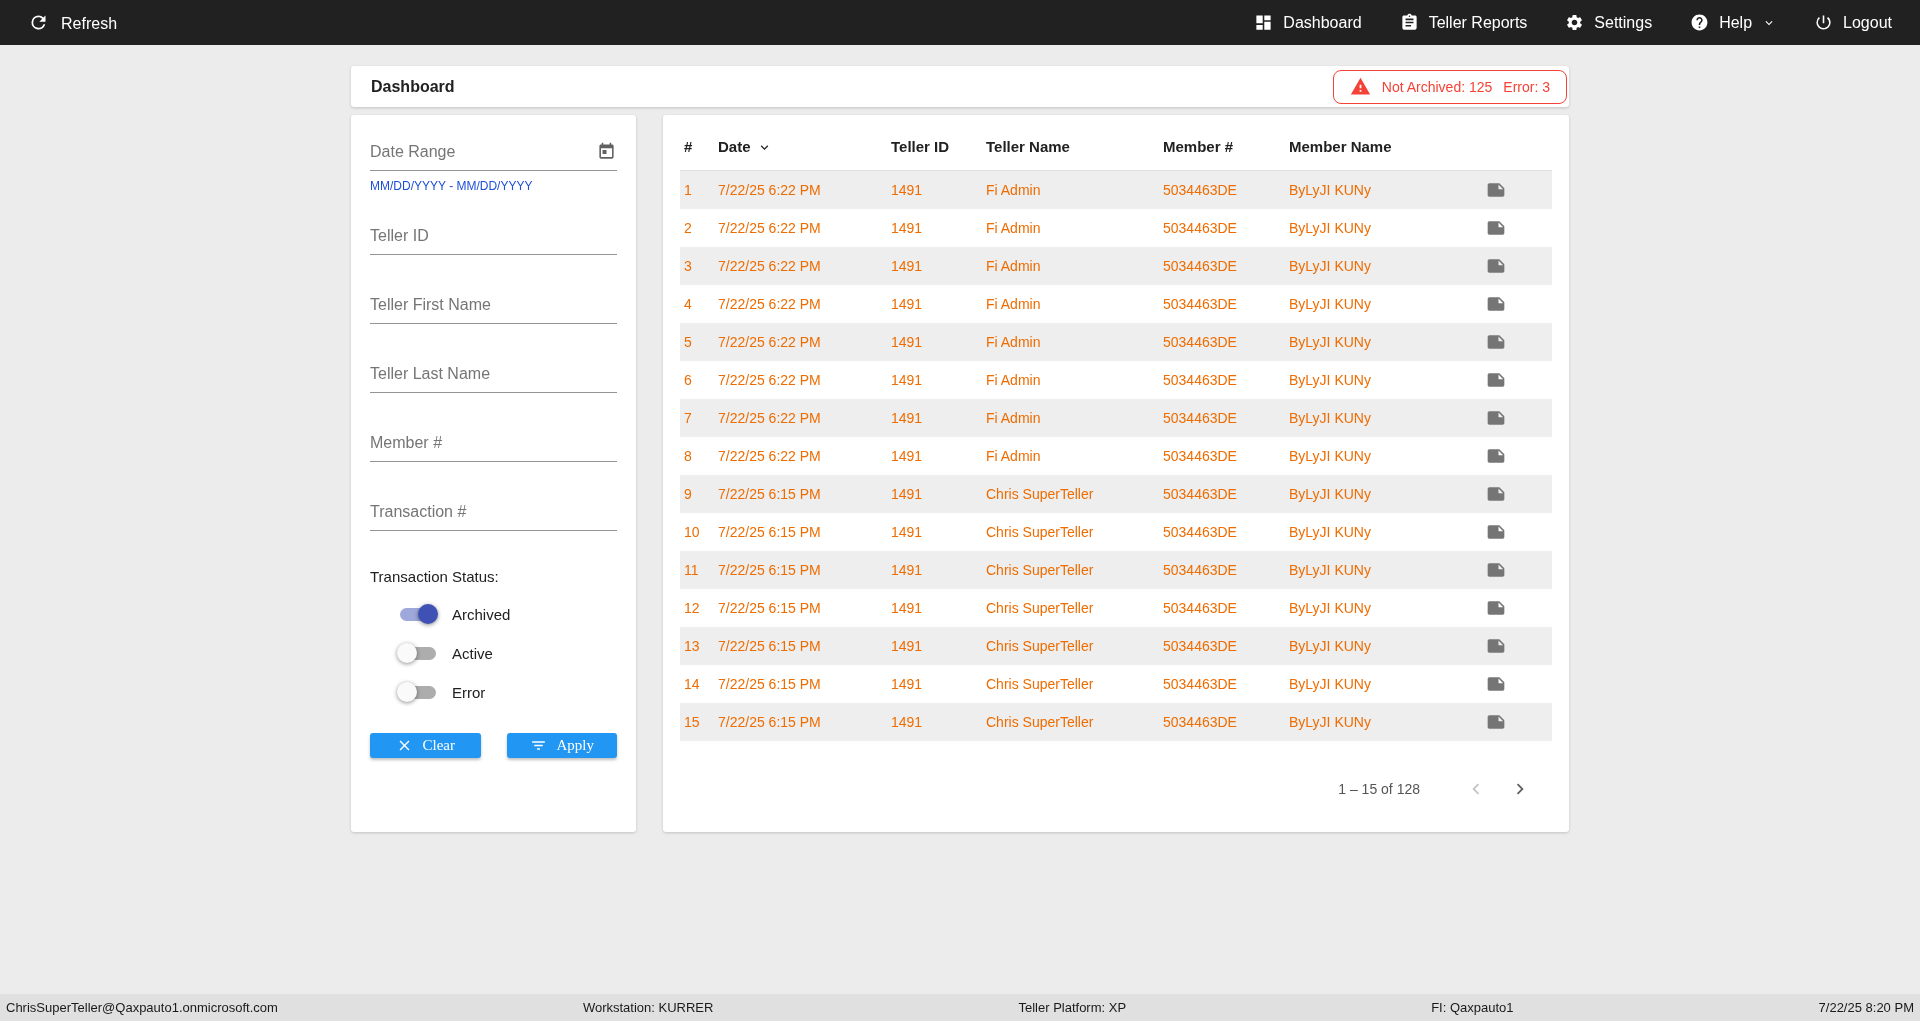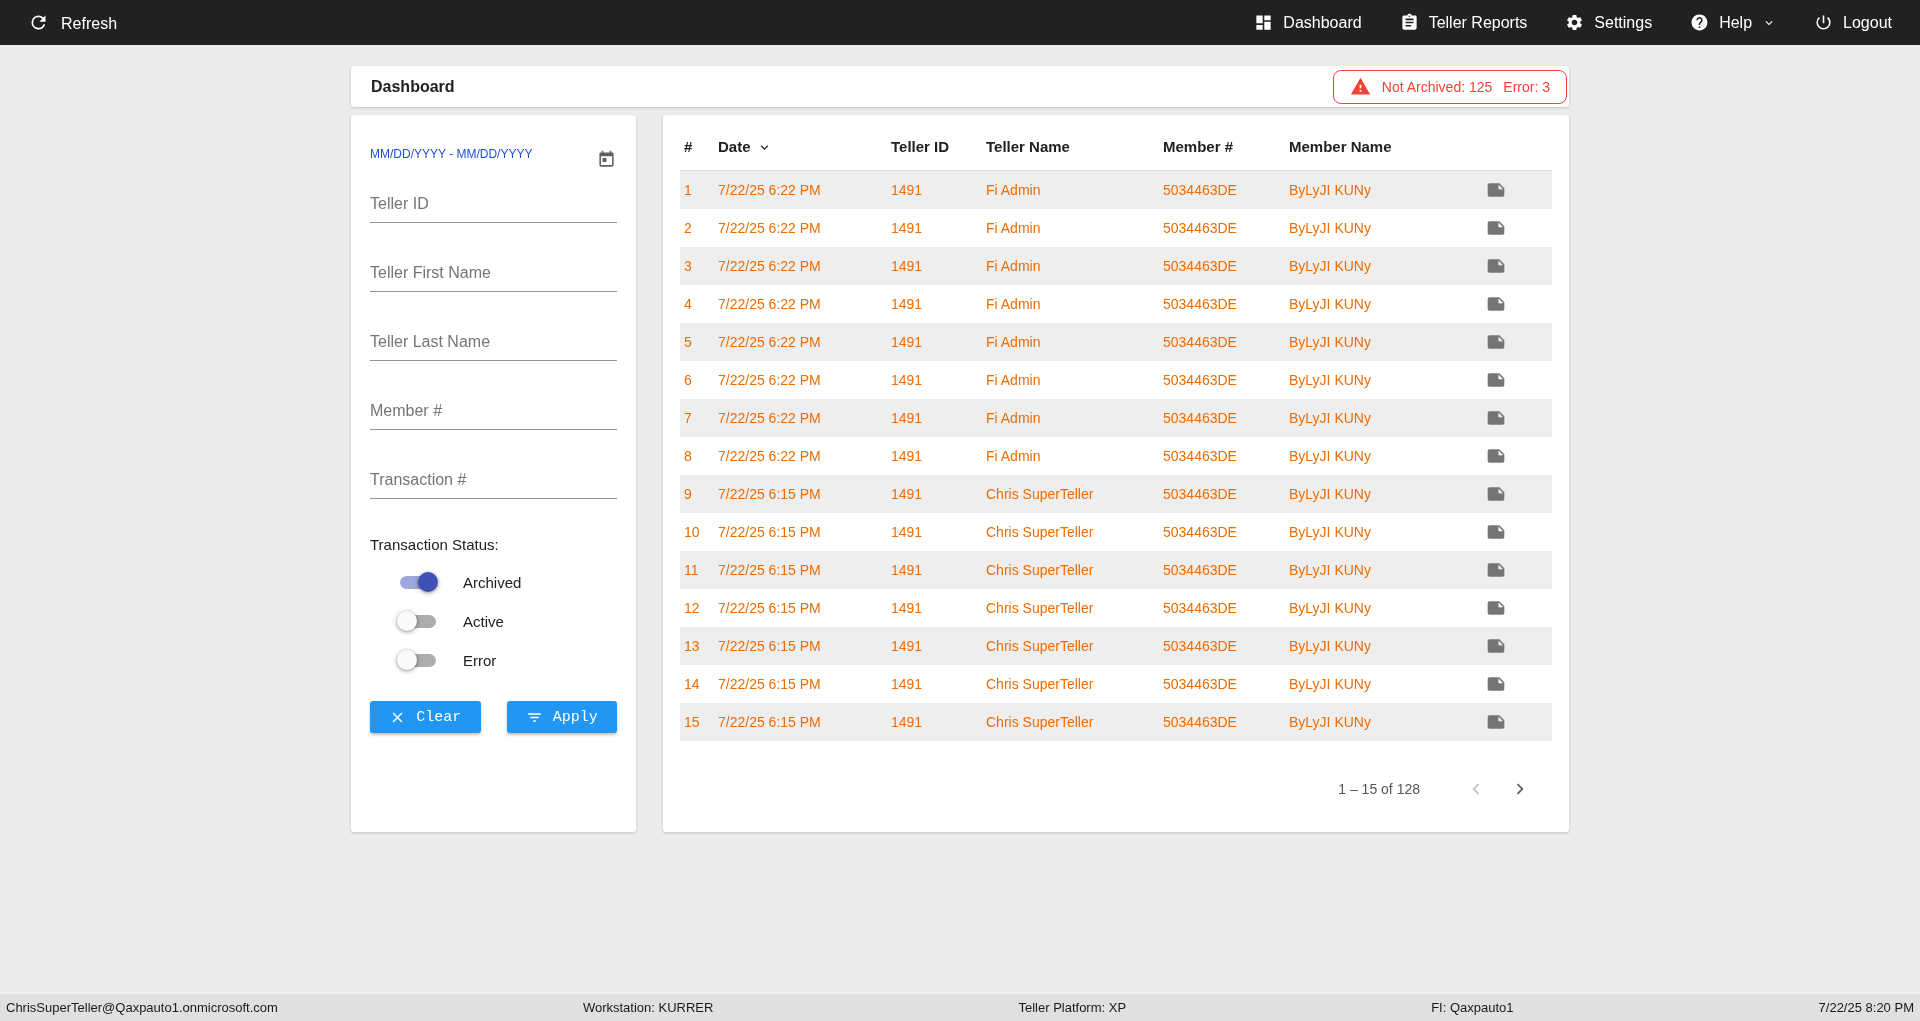--- a/index.html
+++ b/index.html
@@ -28,29 +28,29 @@
   
   .filter-card{width:285px;height:717px;padding:24px 19px;flex:0 0 auto}
   .field{position:relative;margin-bottom:37px}
   .field input{width:100%;border:0;border-bottom:1px solid #949494;background:transparent;font-size:16px;color:#212121;padding:4px 0 9px;outline:none;font-family:inherit}
   .field input::placeholder{color:#757575;opacity:1}
   .date-field{margin-bottom:30px}
   .date-field input{padding-right:28px}
   .cal-icon{position:absolute;right:1px;top:3px;fill:#616161;cursor:pointer}
   .hint{font-size:12px;color:#1d4ed8;margin-top:8px}
   .status-label{font-size:15px;margin:5px 0 18px}
-  .toggle-row{display:flex;align-items:center;gap:24px;margin:0 0 17px 27px}
+  .toggle-row{display:flex;align-items:center;gap:13px;margin:0 0 17px 27px}
   .toggle-label{font-size:15px}
   .switch{position:relative;width:42px;height:22px;cursor:pointer;flex:0 0 auto}
   .switch .track{position:absolute;left:3px;top:5px;width:36px;height:13px;border-radius:7px;background:rgba(0,0,0,.32)}
   .switch .thumb{position:absolute;top:1px;left:0;width:20px;height:20px;border-radius:50%;background:#fafafa;box-shadow:0 1px 4px rgba(0,0,0,.45)}
   .switch.on .track{background:#9fa8da}
   .switch.on .thumb{left:21px;background:#3f51b5}
   .btn-row{display:flex;gap:26px;margin-top:30px}
-  .btn{display:flex;align-items:center;justify-content:center;gap:10px;width:112px;height:32px;border:0;border-radius:3px;background:#2196f3;color:#fff;font-size:15px;font-family:Liberation Mono, monospace;cursor:pointer;box-shadow:0 2px 3px rgba(0,0,0,.25)}
+  .btn{display:flex;align-items:center;justify-content:center;gap:10px;width:112px;height:25px;border:0;border-radius:3px;background:#2196f3;color:#fff;font-size:15px;font-family:Liberation Serif, serif;cursor:pointer;box-shadow:0 2px 3px rgba(0,0,0,.25)}
   .btn svg{fill:#fff}
 
   
   .table-card{flex:1;height:717px;padding:8px 17px}
   .thead{display:flex;align-items:center;height:48px;border-bottom:1px solid #e0e0e0;font-size:15px;font-weight:700;color:#212121}
   .th{display:flex;align-items:center;gap:6px}
   .trow{display:flex;align-items:center;height:38px;font-size:14px;color:#ef6c00;cursor:pointer}
   .trow.stripe{background:#eeeeee}
   .c-num{width:38px;padding-left:4px}
   .c-date{width:173px}
@@ -128,20 +128,21 @@
         </svg>
       <span>Not Archived: 125</span>
       <span>Error: 3</span>
     </div>
   </div>
 
   <div class="main-row">
 
     <aside class="card filter-card">
       <div class="field date-field">
+        <input placeholder="Date Range" style="">
         <svg class="cal-icon" width="19" height="19" viewBox="0 0 24 24">
             <path d="M19 3h-1V1h-2v2H8V1H6v2H5c-1.11 0-1.99.9-1.99 2L3 19c0 1.1.89 2 2 2h14c1.1 0 2-.9 2-2V5c0-1.1-.9-2-2-2zm0 16H5V8h14v11zM7 10h5v5H7z"></path>
           </svg>
         <div class="hint">MM/DD/YYYY - MM/DD/YYYY</div>
       </div>
 
       <div>
           <div class="field"><input placeholder="Teller ID" style=""></div>
           <div class="field"><input placeholder="Teller First Name" style=""></div>
           <div class="field"><input placeholder="Teller Last Name" style=""></div>

